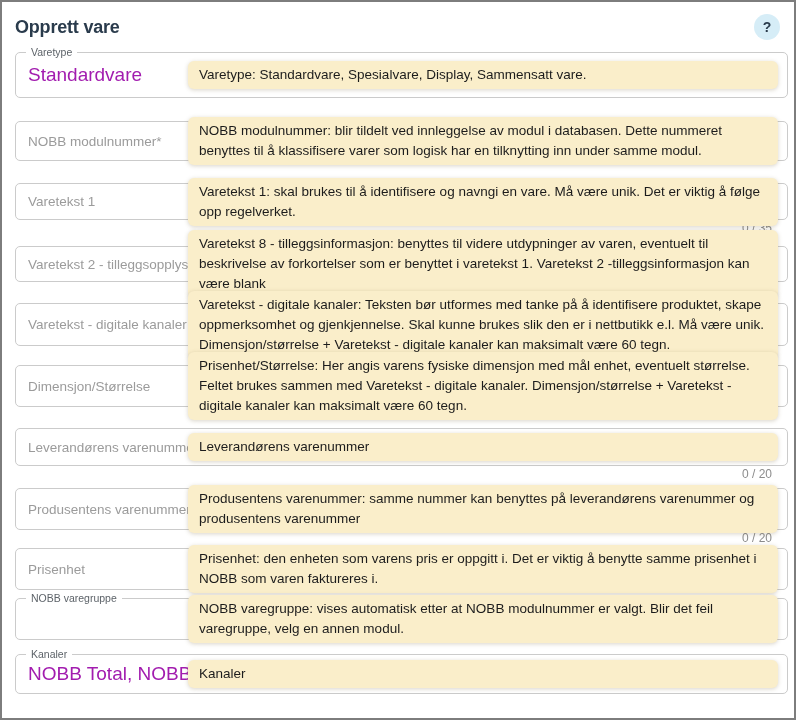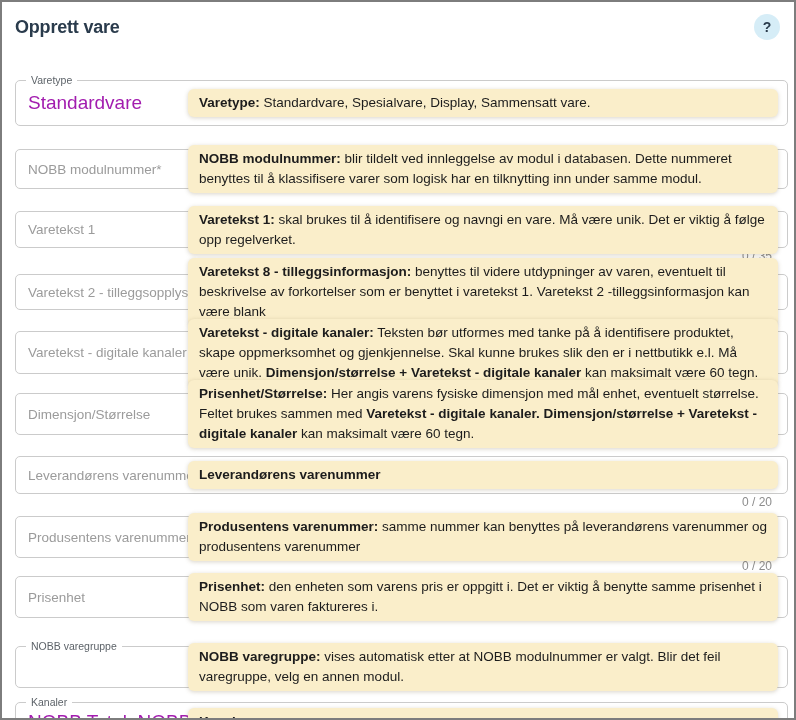--- a/index.html
+++ b/index.html
@@ -48,35 +48,35 @@
   .tooltip {
     position:absolute; left:173px; top:50%;
     transform:translateY(-50%);
     width:590px; box-sizing:border-box;
     background:#faeeca; border-radius:6px;
     padding:4px 11px;
     font-size:13.5px; line-height:20px; color:#1c1c1c;
     box-shadow:0 1px 4px rgba(120,100,60,.28);
     z-index:3;
   }
-  .tooltip .b { font-weight:700; }
+  .tooltip .b { font-weight:400; }
   .counter {
     text-align:right; font-size:12px; color:#8c8c8c;
     line-height:13px; margin-top:2px; padding-right:16px;
   }
 </style>
 </head>
 <body>
 
 <div class="app">
 
   <div class="title">Opprett vare</div>
   <div class="help">?</div>
 
-  <div class="row" style="margin-top:40px">
+  <div class="row" style="margin-top:12px">
     <div class="fw">
       <div class="box fieldset" style="height:46px">
         <span class="legend">Varetype</span>
         <span class="value">Standardvare</span>
       </div>
       <div class="tooltip"><span class="b">Varetype:</span><span> Standardvare, Spesialvare, Display, Sammensatt vare.</span></div>
     </div>
   </div>
 
   <div class="row" style="margin-top:23px">
@@ -131,21 +131,21 @@
     <div class="counter">0 / 20</div>
   </div>
 
   <div class="row" style="margin-top:3px">
     <div class="fw">
       <input class="box" style="height: 42px;" placeholder="Prisenhet">
       <div class="tooltip"><span class="b">Prisenhet:</span><span> den enheten som varens pris er oppgitt i. Det er viktig å benytte samme prisenhet i NOBB som varen faktureres i.</span></div>
     </div>
   </div>
 
-  <div class="row" style="margin-top:28px">
+  <div class="row" style="margin-top:8px">
     <div class="fw">
       <div class="box fieldset" style="height:42px">
         <span class="legend">NOBB varegruppe</span>
         <span class="value"></span>
       </div>
       <div class="tooltip"><span class="b">NOBB varegruppe:</span><span> vises automatisk etter at NOBB modulnummer er valgt. Blir det feil varegruppe, velg en annen modul.</span></div>
     </div>
   </div>
 
   <div class="row" style="margin-top:14px">

